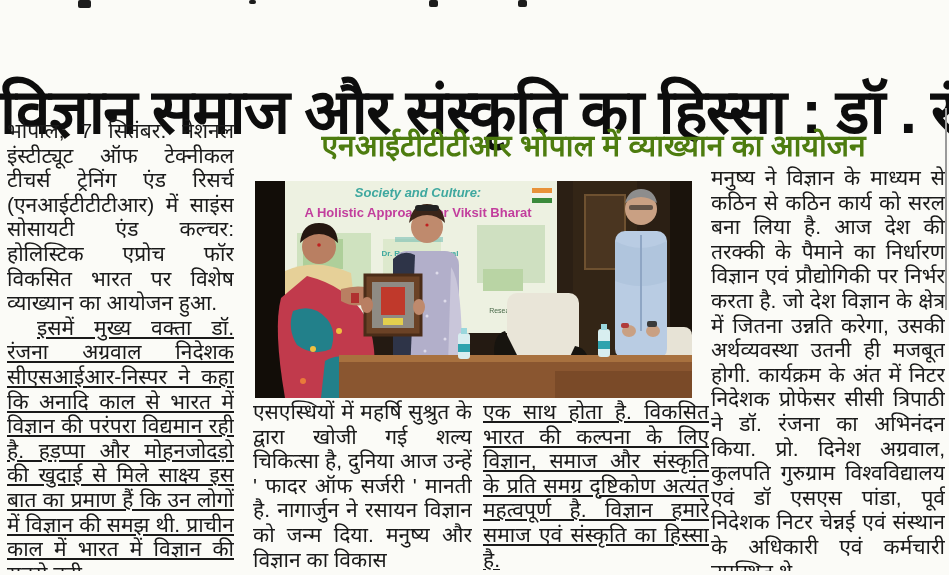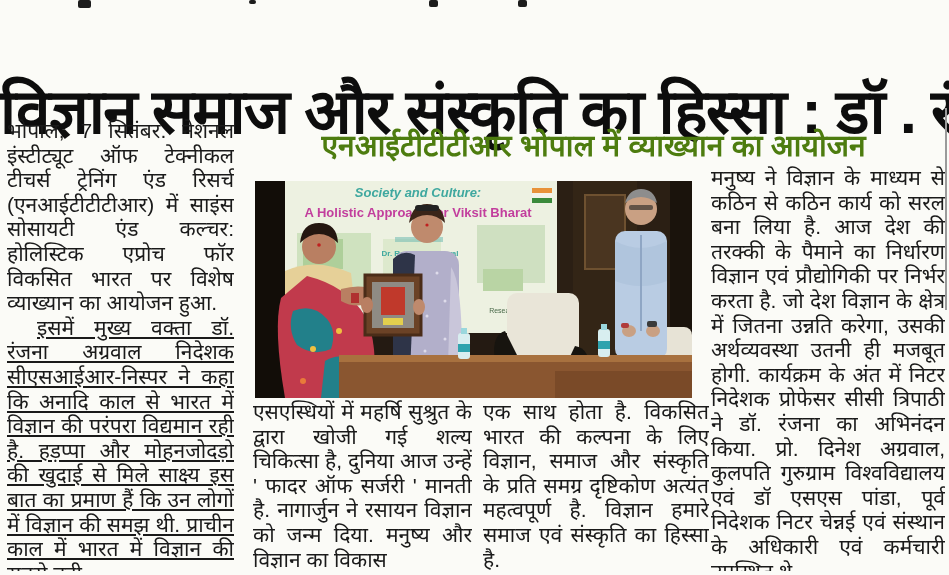--- a/index.html
+++ b/index.html
@@ -28,21 +28,21 @@
   
   .bodycol{
     font-size:21px;line-height:24.6px;text-align:justify;
     color:#1a1a1a;overflow:hidden;
   }
   .bodycol p{margin:0;}
   .indent{text-indent:30px;text-decoration:underline;}
   #left-col{left:7px;top:119px;width:227px;height:452px;}
   #right-col{left:711px;top:166px;width:234px;height:405px;}
   #mid-left-col{left:253px;top:400px;width:219px;height:170px;}
-  #mid-right-col{left:483px;top:400px;width:226px;height:170px;}
+  #mid-right-col{left:483px;top:400px;width:226px;height:170px;text-decoration:underline;}
   
   #photo{left:255px;top:181px;width:437px;height:217px;overflow:hidden;background:#c2410c;}
   #photo svg{display:block;}
   
   #col-rule{left:945px;top:108px;width:2px;height:202px;background:#9a9a9a;}
 </style>
 </head>
 <body>
 
 <div class="abs" style="left:0;top:0;width:949px;height:10px;">

